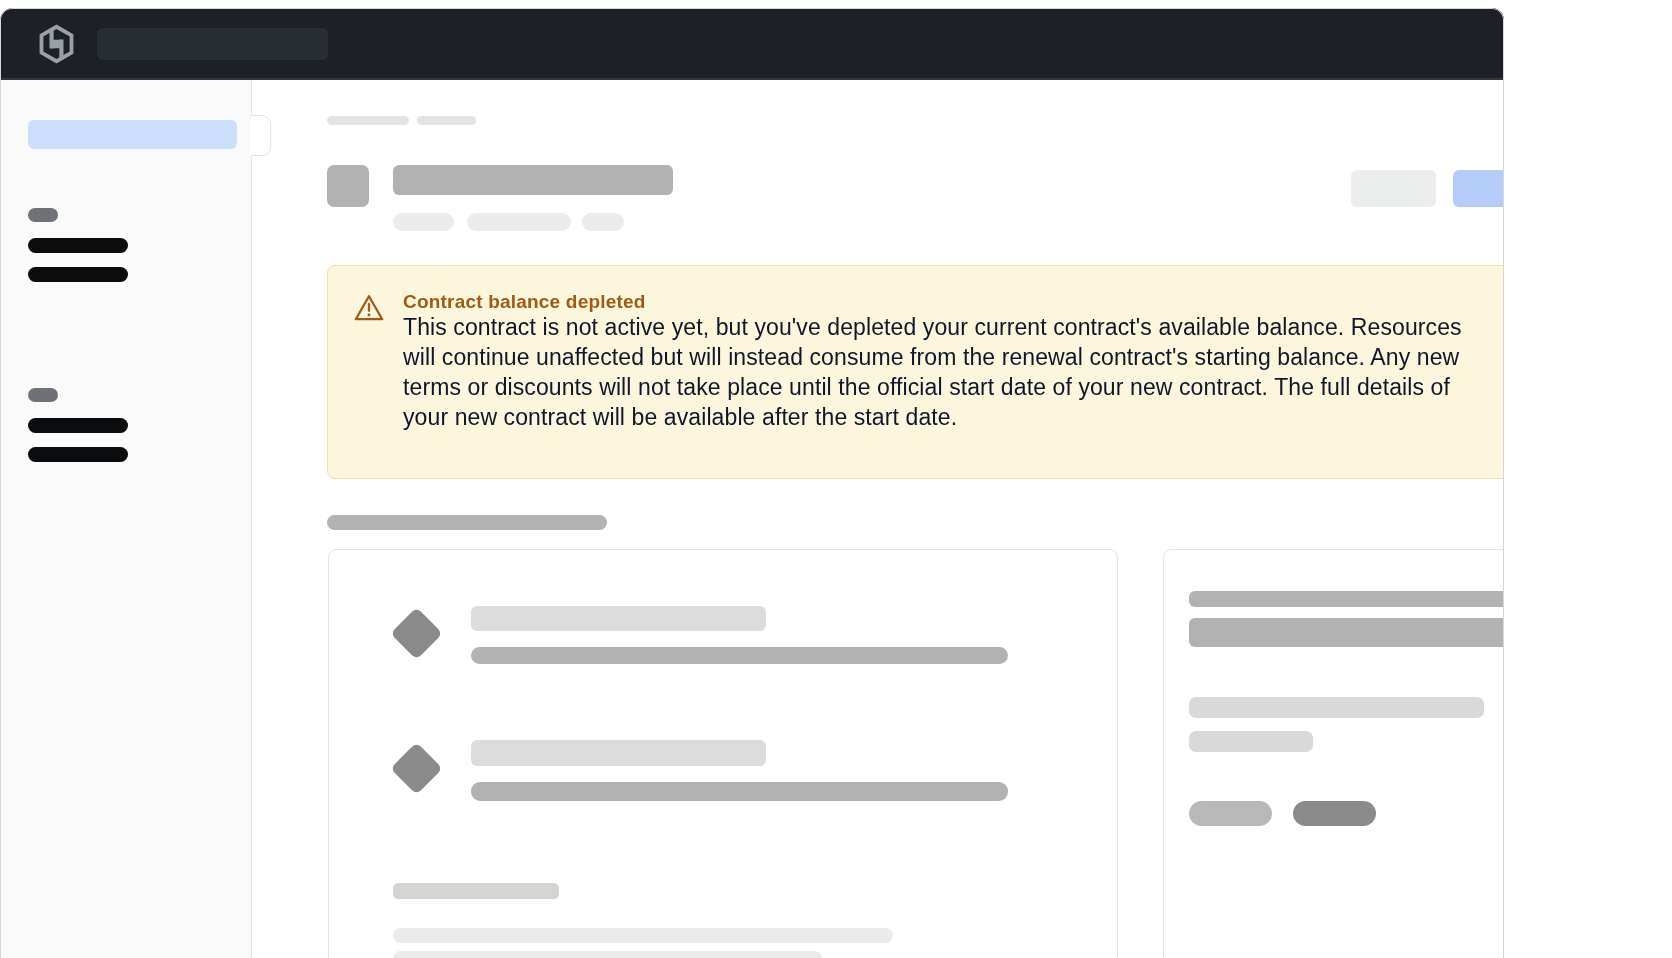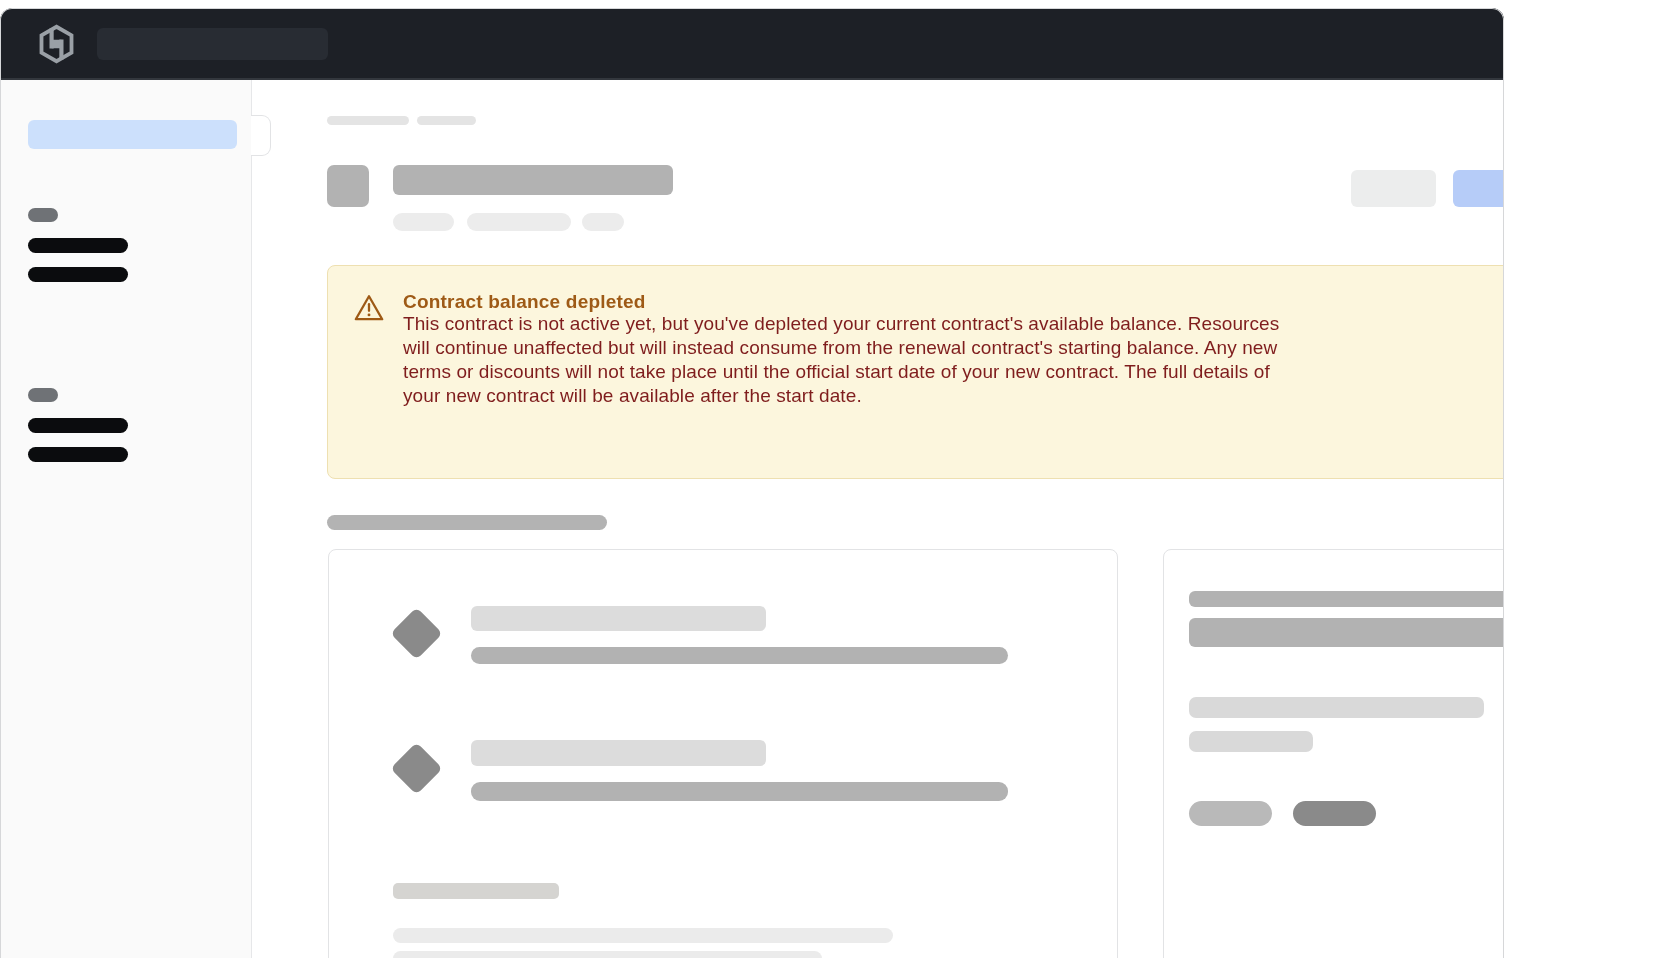--- a/index.html
+++ b/index.html
@@ -23,21 +23,21 @@
   .bc-pill{top:108px;height:9px;background:#e4e4e4;border-radius:5px;}
   .hdr-icon{left:327px;top:157px;width:42px;height:42px;background:#b2b2b2;border-radius:7px;}
   .hdr-title{left:393px;top:157px;width:280px;height:30px;background:#b2b2b2;border-radius:6px;}
   .hdr-pill{top:205px;height:18px;background:#ececec;border-radius:9px;}
   .btn-secondary{left:1351px;top:162px;width:85px;height:37px;background:#eceded;border-radius:6px;}
   .btn-primary{left:1453px;top:162px;width:84px;height:37px;background:#b6ccf8;border-radius:6px;}
   
   .alert{left:327px;top:257px;width:1210px;height:214px;background:#fcf6dd;border:1px solid #eee0b1;
          border-radius:8px;box-sizing:border-box;}
   .alert-title{left:75px;top:25px;font-size:19px;font-weight:700;color:#9e5a16;letter-spacing:.2px;}
-  .alert-body{left:75px;top:46px;width:1105px;font-size:19px;line-height:24px;color:#7f1d1d;white-space:pre-line;letter-spacing:.1px;}
+  .alert-body{left:75px;top:46px;width:1105px;font-size:23px;line-height:30px;color:#0f172a;white-space:pre-line;letter-spacing:.1px;}
   
   .section-bar{left:327px;top:507px;width:280px;height:15px;background:#b3b3b3;border-radius:8px;}
   .card{background:#ffffff;border:1px solid #e2e3e5;border-radius:8px;box-sizing:border-box;}
   .diamond{width:37px;height:37px;background:#8a8a8a;border-radius:6px;transform:rotate(45deg);}
   .row-light{left:471px;width:295px;background:#dcdcdc;border-radius:6px;}
   .row-gray{left:471px;width:537px;background:#b2b2b2;border-radius:9px;}
   .tex-pill{left:393px;top:875px;width:166px;height:16px;background:#d5d4d1;border-radius:5px;}
   .foot-bar{left:393px;height:15px;background:#ebebeb;border-radius:8px;}
   .rc-bar{left:1189px;}
   .rc-pill{top:793px;width:83px;height:25px;border-radius:13px;}

